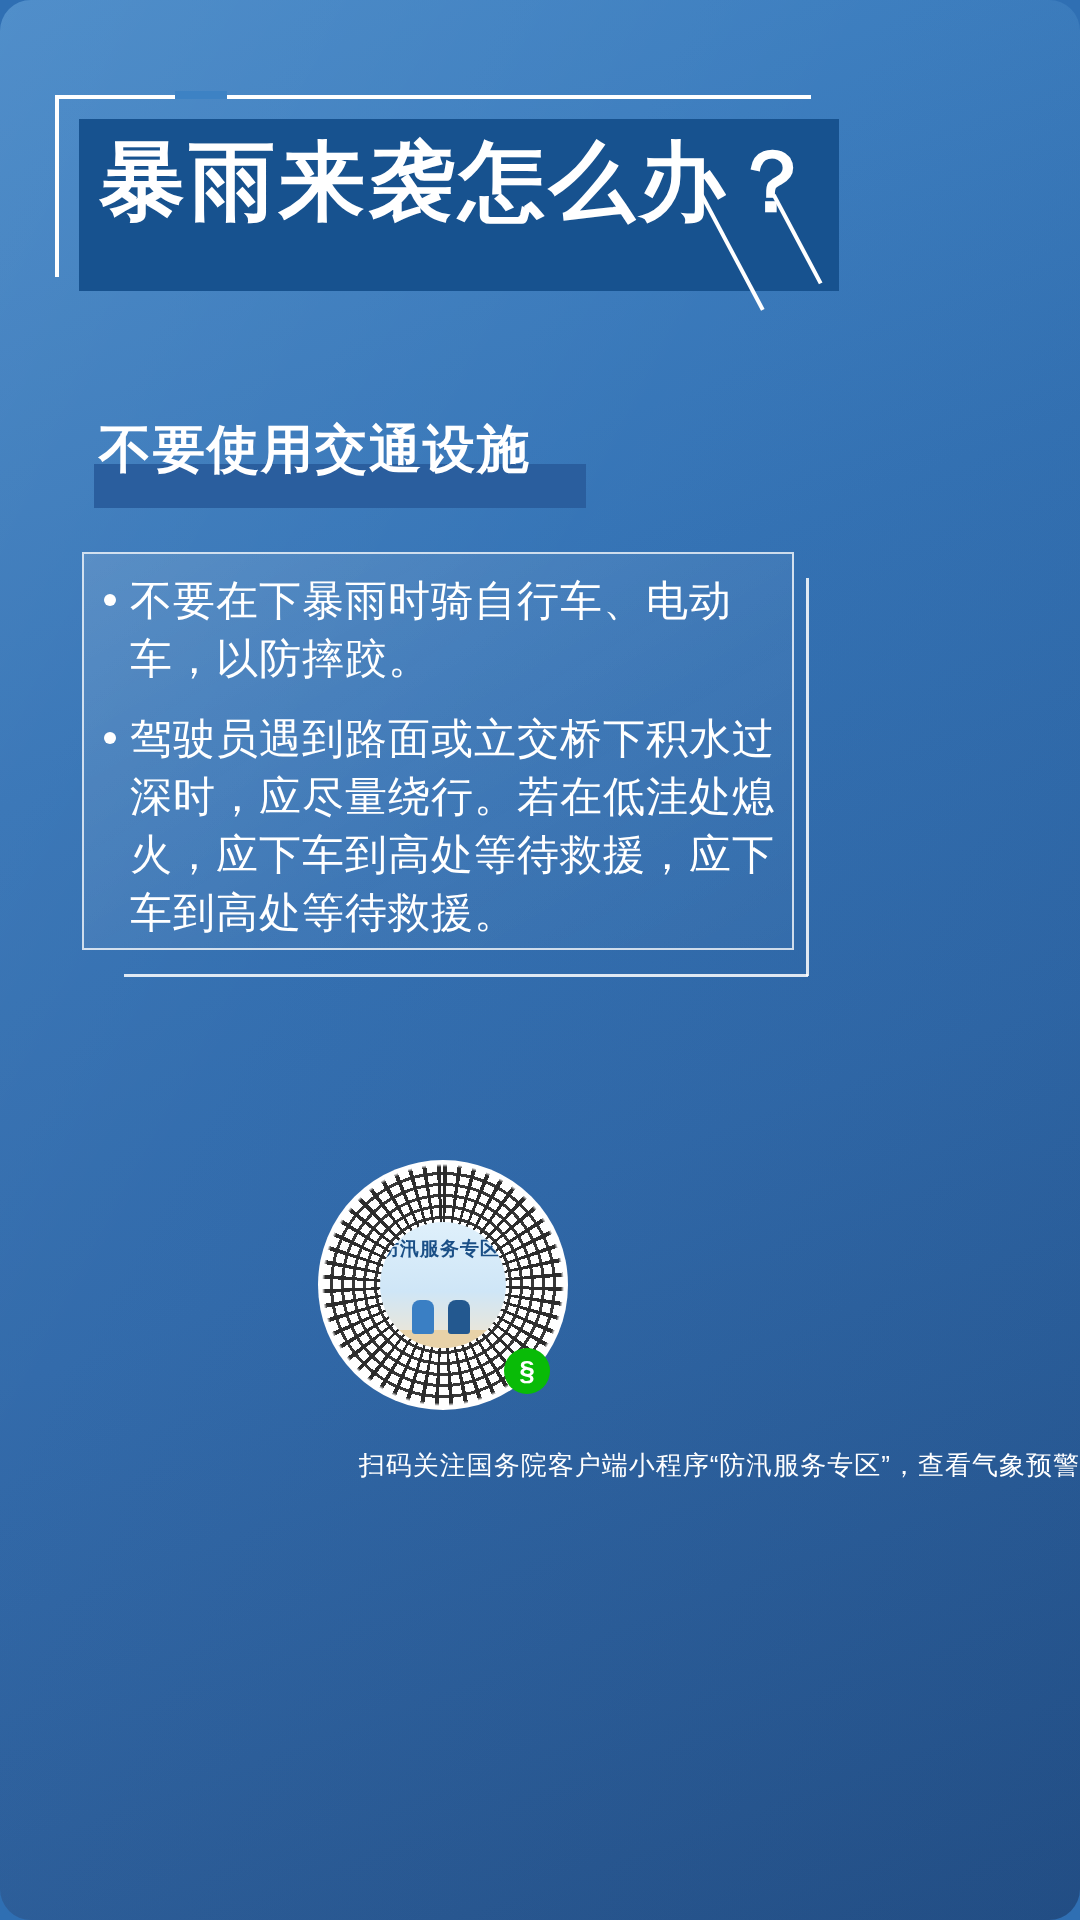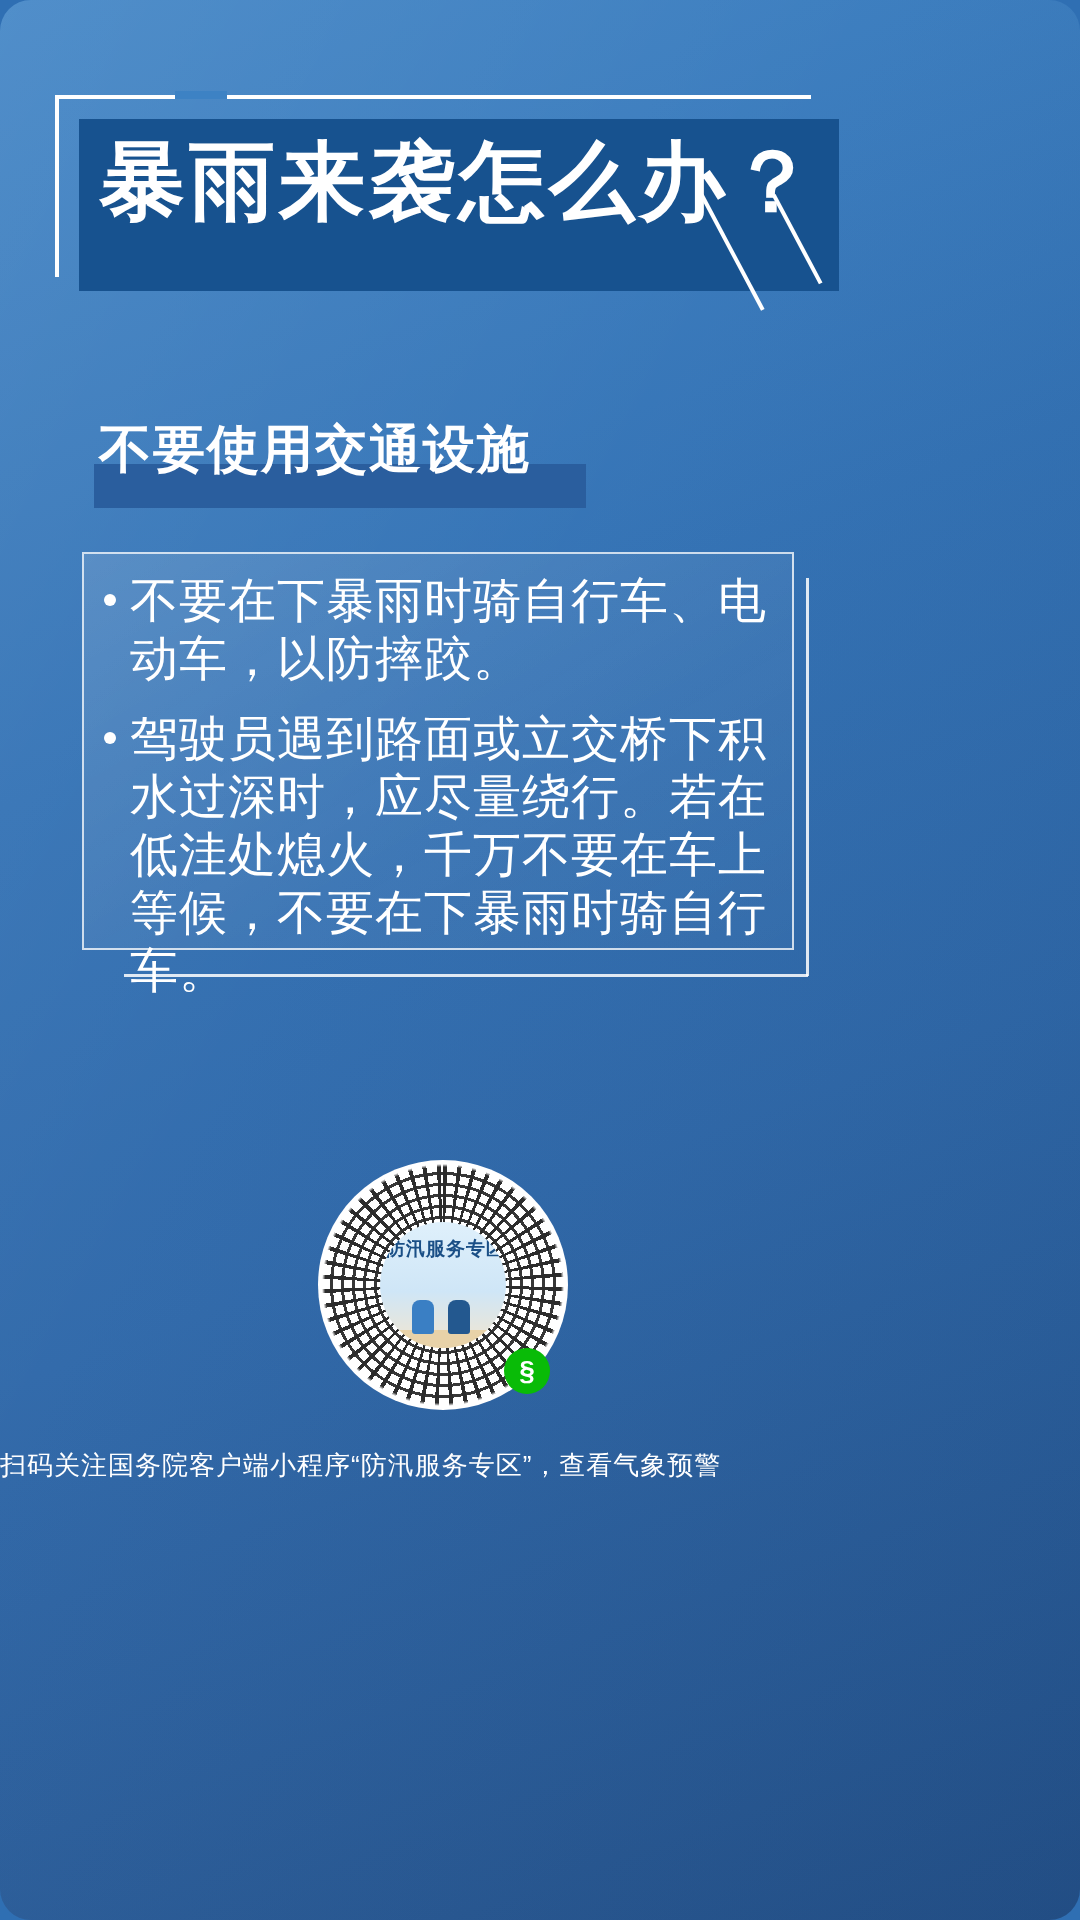--- a/index.html
+++ b/index.html
@@ -160,21 +160,21 @@
   }
   .dot {
     flex: 0 0 auto;
     width: 12px;
     height: 12px;
     border-radius: 50%;
     background: #ffffff;
     margin: 22px 14px 0 0;
   }
   .bullet-text {
-    font-size: 48px;
+    font-size: 42px;
     line-height: 58px;
     color: #ffffff;
     letter-spacing: 1px;
   }
   
   .card-edge-right {
     position: absolute;
     left: 806px;
     top: 578px;
     width: 3px;
@@ -224,21 +224,21 @@
     height: 126px;
     border-radius: 50%;
     background: linear-gradient(180deg, #dff0fb 0%, #cfe6f7 55%, #f3e6cf 100%);
     overflow: hidden;
   }
   .qr-inner .label {
     position: absolute;
     left: 0;
     top: 16px;
     width: 126px;
-    text-align: right;
+    text-align: left;
     font-size: 19px;
     font-weight: bold;
     color: #1a4f86;
     line-height: 22px;
     letter-spacing: 1px;
   }
   .qr-inner .fig-a,
   .qr-inner .fig-b {
     position: absolute;
     bottom: 14px;
@@ -271,21 +271,21 @@
     text-align: center;
     font-weight: bold;
   }
 
   
   .caption {
     position: absolute;
     left: 0;
     top: 1448px;
     width: 1080px;
-    text-align: left;
+    text-align: right;
     font-size: 26px;
     color: #ffffff;
     letter-spacing: 1px;
   }
 </style>
 </head>
 <body>
 
 <div class="poster">
 
@@ -308,21 +308,21 @@
   <div class="card-edge-right"></div>
   <div class="card-edge-bottom"></div>
   <div class="body-card">
     <div class="bullets">
       <div class="bullet">
         <span class="dot"></span>
         <span class="bullet-text">不要在下暴雨时骑自行车、电动车，以防摔跤。</span>
       </div>
       <div class="bullet">
         <span class="dot"></span>
-        <span class="bullet-text">驾驶员遇到路面或立交桥下积水过深时，应尽量绕行。若在低洼处熄火，千万不要在车上等候，不要在下暴雨时骑自行车。</span>
+        <span class="bullet-text">驾驶员遇到路面或立交桥下积水过深时，应尽量绕行。若在低洼处熄火，应下车到高处等待救援，应下车到高处等待救援。</span>
       </div>
     </div>
   </div>
 
   <div class="qr-wrap">
     <div class="qr-circle">
       <div class="qr-noise"></div>
     </div>
     <div class="qr-inner">
       <div class="ground"></div>

